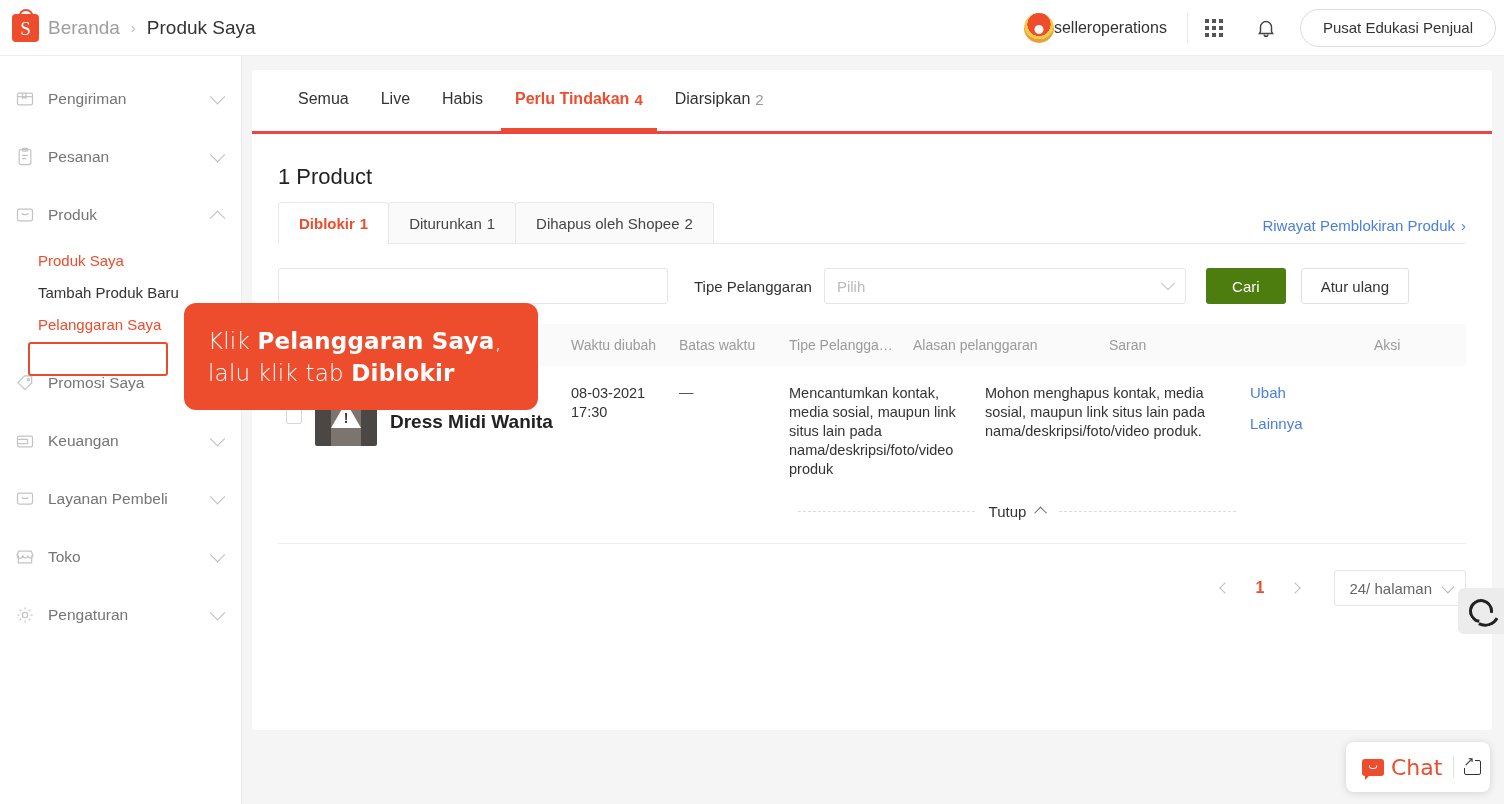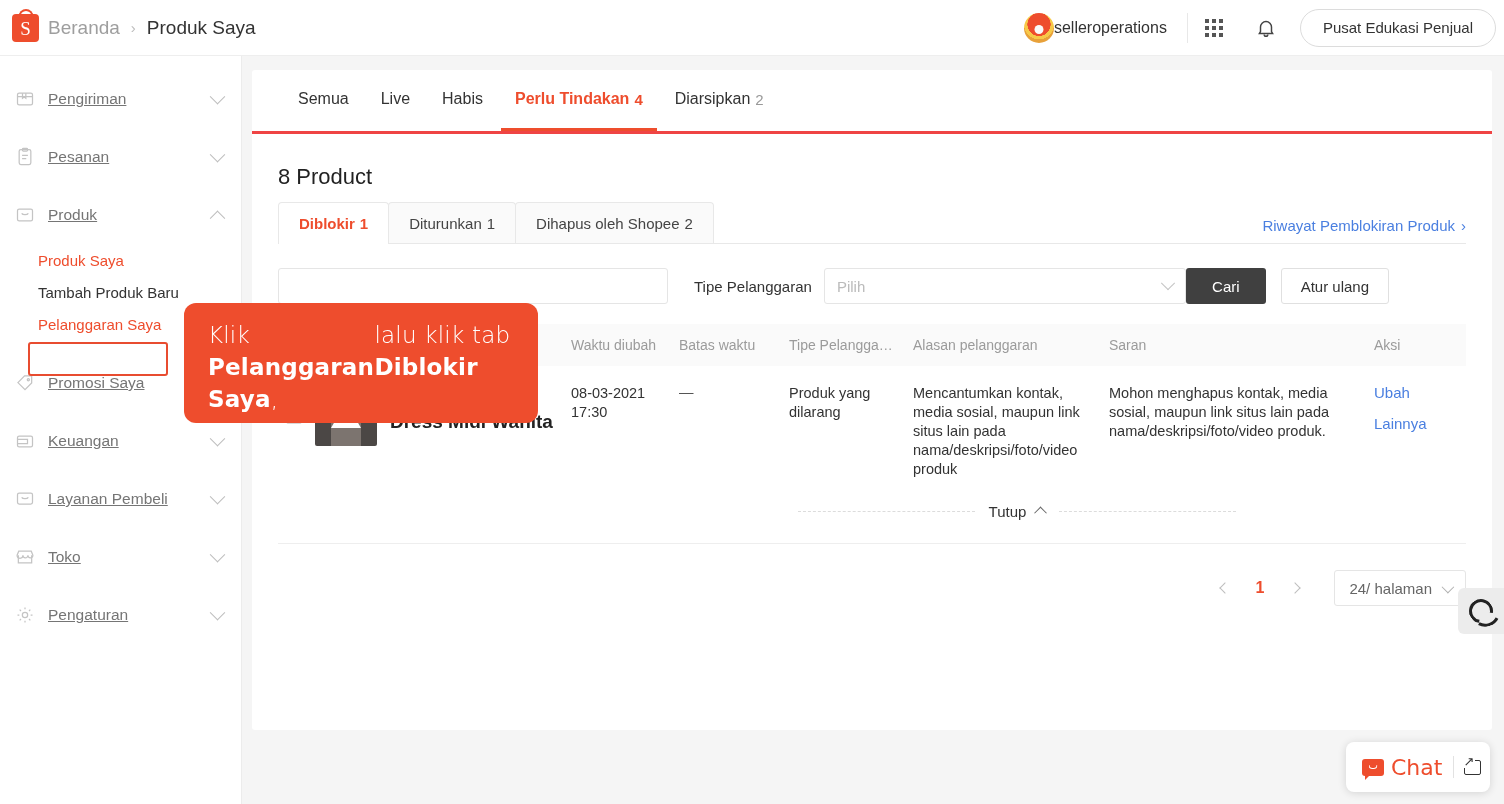--- a/index.html
+++ b/index.html
@@ -76,21 +76,21 @@
     position: absolute; top: 56px; left: 0; width: 242px; height: 748px;
     background: #ffffff; border-right: 1px solid #ececec; z-index: 20;
     padding-top: 14px;
   }
   .nav-group {
     height: 58px; display: flex; align-items: center; padding: 0 18px 0 14px;
     cursor: pointer; position: relative;
   }
   .nav-group .gicon { width: 22px; height: 22px; margin-right: 12px; flex: 0 0 22px;
     display:flex; align-items:center; justify-content:center; }
-  .nav-group .glabel { font-size: 15.5px; color: #757575; flex: 1; text-decoration: underline; }
+  .nav-group .glabel { font-size: 15.5px; color: #757575; flex: 1; }
   .chev { width: 11px; height: 11px; border-right: 1.6px solid #bdbdbd; border-bottom: 1.6px solid #bdbdbd; }
   .chev.down { transform: rotate(45deg) translate(-2px,-2px); }
   .chev.up { transform: rotate(-135deg) translate(-2px,-2px); }
   .sub-item {
     height: 32px; display: flex; align-items: center; padding-left: 38px;
     font-size: 15px; cursor: pointer;
   }
   .sub-item.active { color: #ee4d2d; }
   .sub-item.plain { color: #333333; }
   .sub-item.highlighted {
@@ -159,22 +159,22 @@
     width: 362px; height: 36px; border: 1px solid #e5e5e5; border-radius: 3px;
     background: #fff; display: flex; align-items: center; padding: 0 12px;
     font-size: 15px; color: #bbbbbb; cursor: pointer; position: relative;
   }
   .select-box .cv {
     position: absolute; right: 12px; width: 10px; height: 10px;
     border-right: 1.4px solid #c4c4c4; border-bottom: 1.4px solid #c4c4c4;
     transform: rotate(45deg) translate(-2px,-2px);
   }
   .btn-primary {
-    height: 36px; min-width: 80px; padding: 0 18px; background: #404040; color: #fff;
-    border: none; border-radius: 3px; font-size: 15px; cursor: pointer; 
+    height: 36px; min-width: 80px; padding: 0 18px; background: #4d7c0f; color: #fff;
+    border: none; border-radius: 3px; font-size: 15px; cursor: pointer; margin-left: 20px;
     font-family: inherit;
   }
   .btn-plain {
     height: 36px; min-width: 108px; padding: 0 18px; background: #fff; color: #333;
     border: 1px solid #e0e0e0; border-radius: 3px; font-size: 15px; cursor: pointer;
     margin-left: 15px; font-family: inherit;
   }
 
   
   .thead {
@@ -273,24 +273,24 @@
     display: flex; align-items: center; gap: 10px; padding: 0 14px; margin-left: 22px;
     font-size: 15px; color: #666; cursor: pointer;
   }
   .pg-select .cv {
     width: 9px; height: 9px; border-right: 1.4px solid #b0b0b0; border-bottom: 1.4px solid #b0b0b0;
     transform: rotate(45deg) translateY(-2px);
   }
 
   
   .callout {
-    position: absolute; left: 184px; top: 303px; width: 354px; height: 120px;
+    position: absolute; left: 184px; top: 303px; width: 354px; height: 107px;
     background: #ee4d2d; border-radius: 12px; z-index: 40;
-    display: flex; justify-content: center;
-    padding: 16px 24px; color: #ffffff;
+    display: flex; flex-direction: column; justify-content: center;
+    padding: 8px 24px; color: #ffffff;
   }
   .callout .l1, .callout .l2 {
     font-size: 23px; line-height: 32px; letter-spacing: .2px; font-weight: 300;
     font-family: "DejaVu Sans", sans-serif;
   }
   .callout b { font-weight: bold; }
 
   
   .float-circle {
     position: absolute; right: 0px; top: 588px; width: 46px; height: 46px;
@@ -495,21 +495,21 @@
         <div class="mtab active">
           <span>Perlu Tindakan</span>
           <span class="cnt">4</span>
         </div>
         <div class="mtab">
           <span>Diarsipkan</span>
           <span class="cnt">2</span>
         </div>
       </div>
 
-      <div class="count-title">8 Product</div>
+      <div class="count-title">1 Product</div>
 
       <div class="subtabs">
         <div class="subtab-line"></div>
         <div class="stab active">
           <span>Diblokir</span>
           <span style="margin-left:5px">1</span>
         </div>
         <div class="stab">
           <span>Diturunkan</span>
           <span style="margin-left:5px">1</span>
@@ -554,21 +554,20 @@
             <div class="warn"></div>
             <div class="warn-ex">!</div>
           </div>
           <div class="prod-meta">
             <span class="badge-blocked">Diblokir</span>
             <div class="prod-name">Dress Midi Wanita</div>
           </div>
         </div>
         <div class="cell c-waktu">08-03-2021 17:30</div>
         <div class="cell c-batas">—</div>
-        <div class="cell c-tipe">Produk yang dilarang</div>
         <div class="cell c-alasan">Mencantumkan kontak, media sosial, maupun link situs lain pada nama/deskripsi/foto/video produk</div>
         <div class="cell c-saran">Mohon menghapus kontak, media sosial, maupun link situs lain pada nama/deskripsi/foto/video produk.</div>
         <div class="cell c-aksi">
           <span class="link">Ubah</span>
           <span class="link">Lainnya</span>
         </div>
       </div>
 
       <div class="tutup-row">
         <div class="tutup-left"></div>

